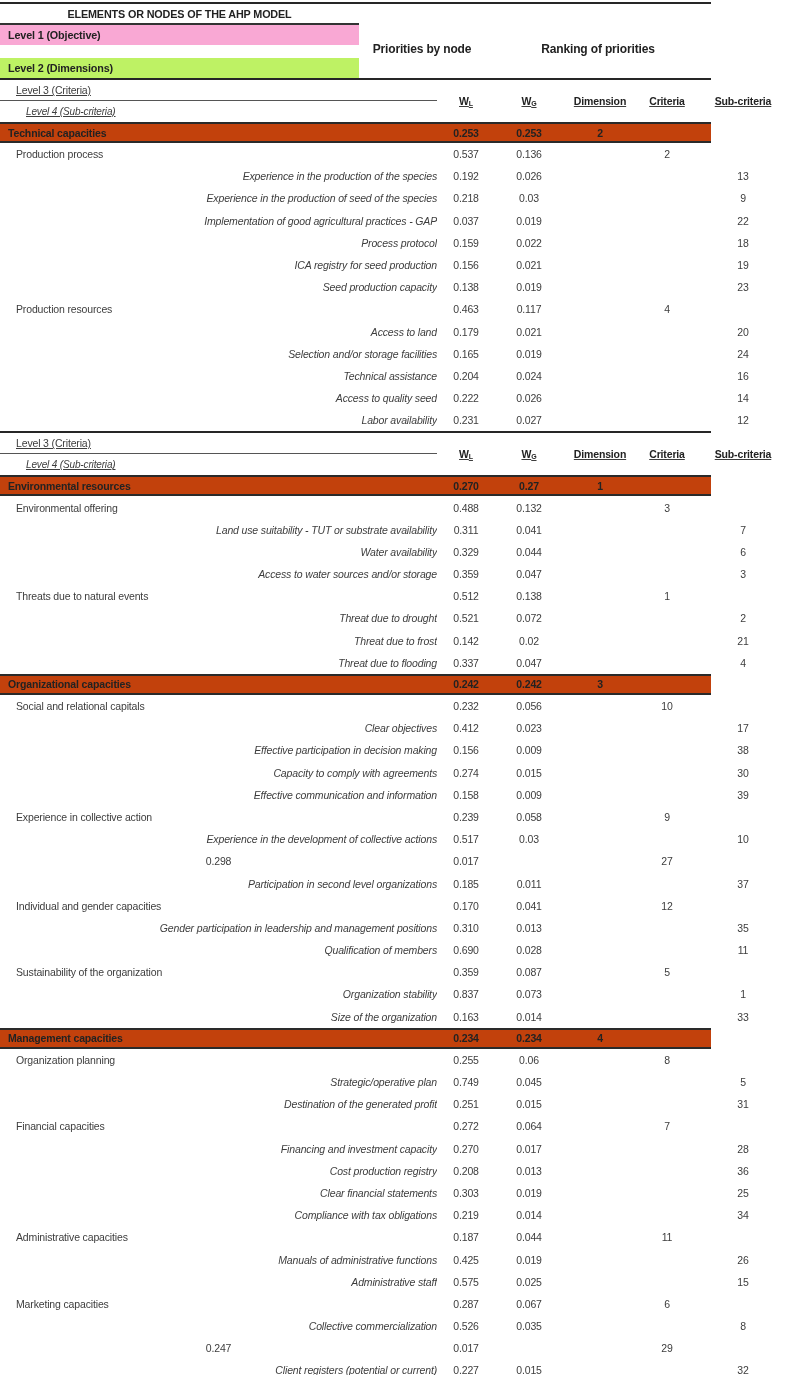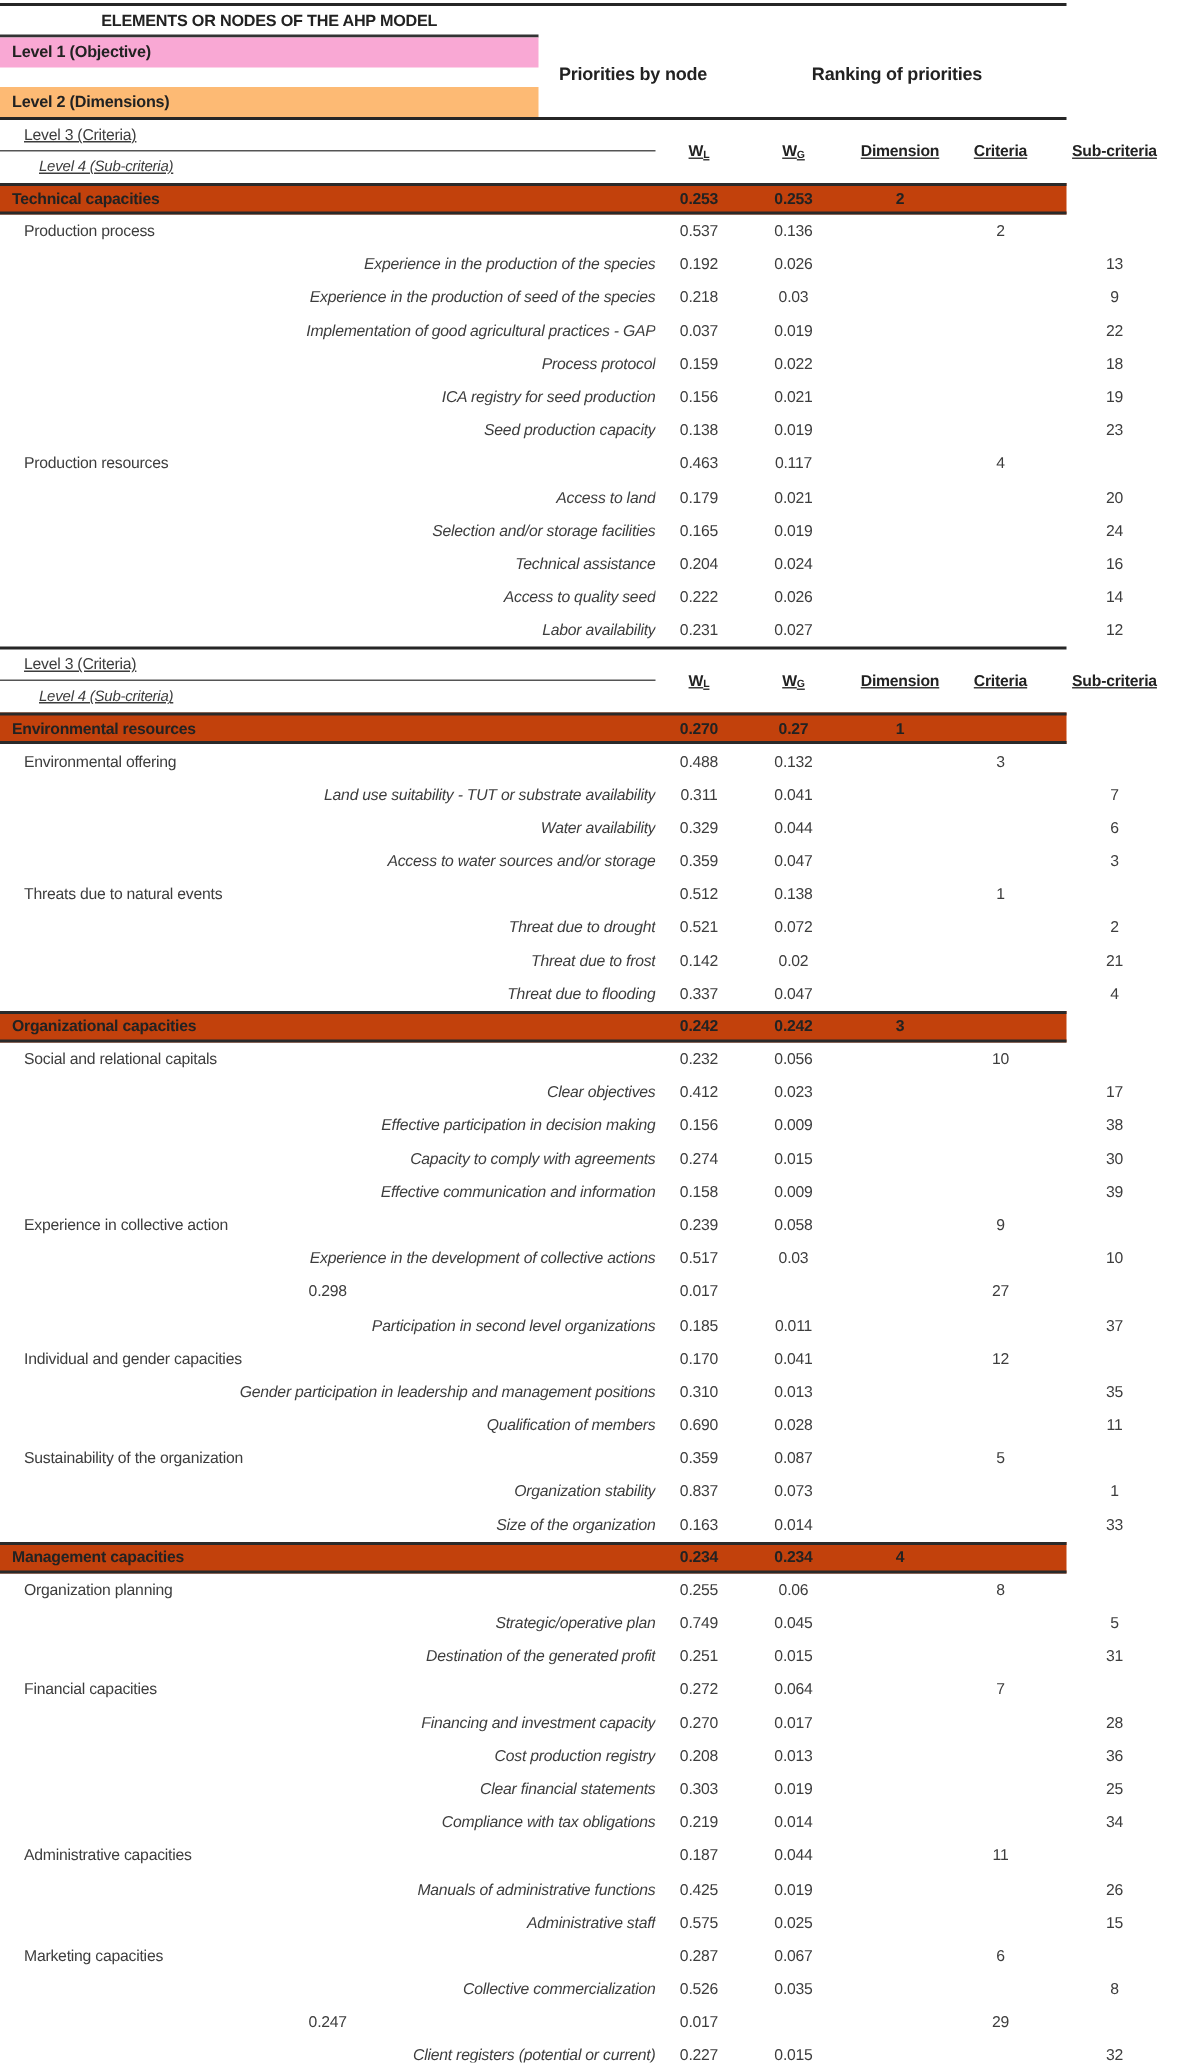--- a/index.html
+++ b/index.html
@@ -6,21 +6,21 @@
   body { background:#fff; font-family:"Liberation Sans", sans-serif; color:#3d3d3d; }
   .page { width:789px; height:1375px; background:#fff; padding-top:2px; }
   .ahp-table { width:711px; border-top:2px solid #262626; border-bottom:2px solid #262626; letter-spacing:-0.15px; }
 
   
   .hdr1 { display:flex; border-bottom:2px solid #262626; }
   .hdr1-left { width:437px; }
   .t-title { height:21px; line-height:20px; text-align:center; font-weight:bold; font-size:10.8px; color:#222; border-bottom:2px solid #333; }
   .lvl { height:20px; line-height:20px; font-weight:bold; font-size:10.8px; color:#222; padding-left:8px; }
   .lvl1 { background:#f9a8d4; margin-bottom:13px; }
-  .lvl2 { background:#fdba74; }
+  .lvl2 { background:#bef264; }
   .hdr1-right { flex:1; display:flex; align-items:center; padding-top:16px; }
   .grp { font-weight:bold; font-size:12px; color:#222; text-align:center; }
   .grp-prio { width:126px; }
   .grp-rank { width:226px; }
 
   
   .subhdr { display:grid; grid-template-columns:437px 58px 68px 74px 60px 92px; align-items:stretch;text-decoration:underline; }
   .subhdr.mid { border-top:2px solid #262626; }
   .sh-left { width:437px; }
   .sh-l3 { height:21px; line-height:21px; font-size:10.5px; padding-left:16px; border-bottom:1px solid #555; }

